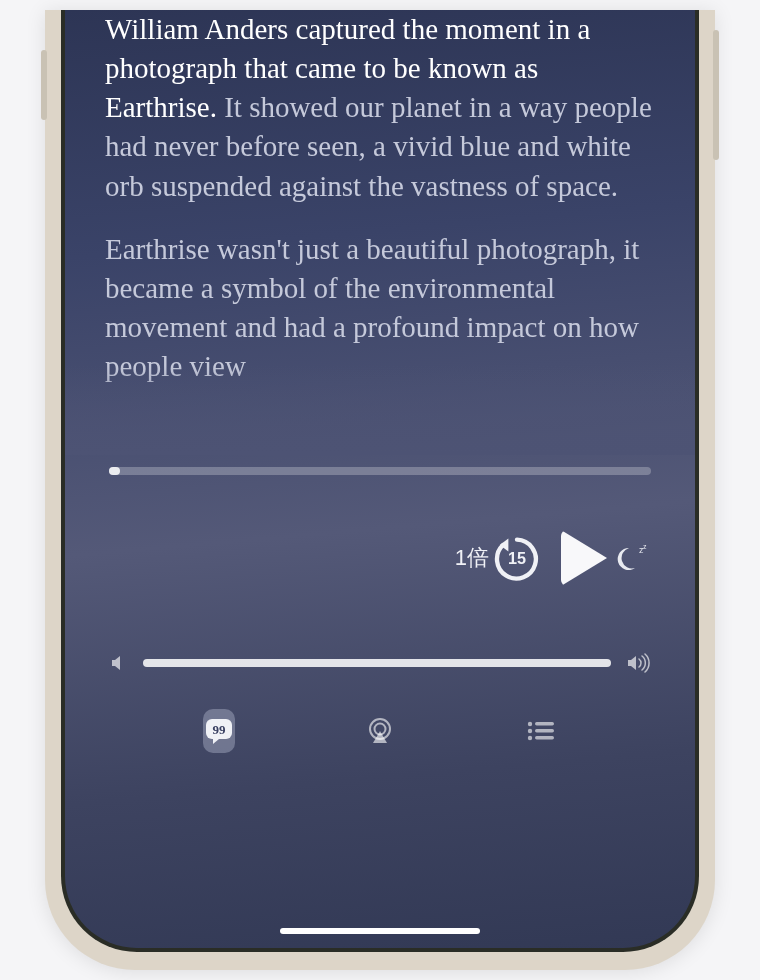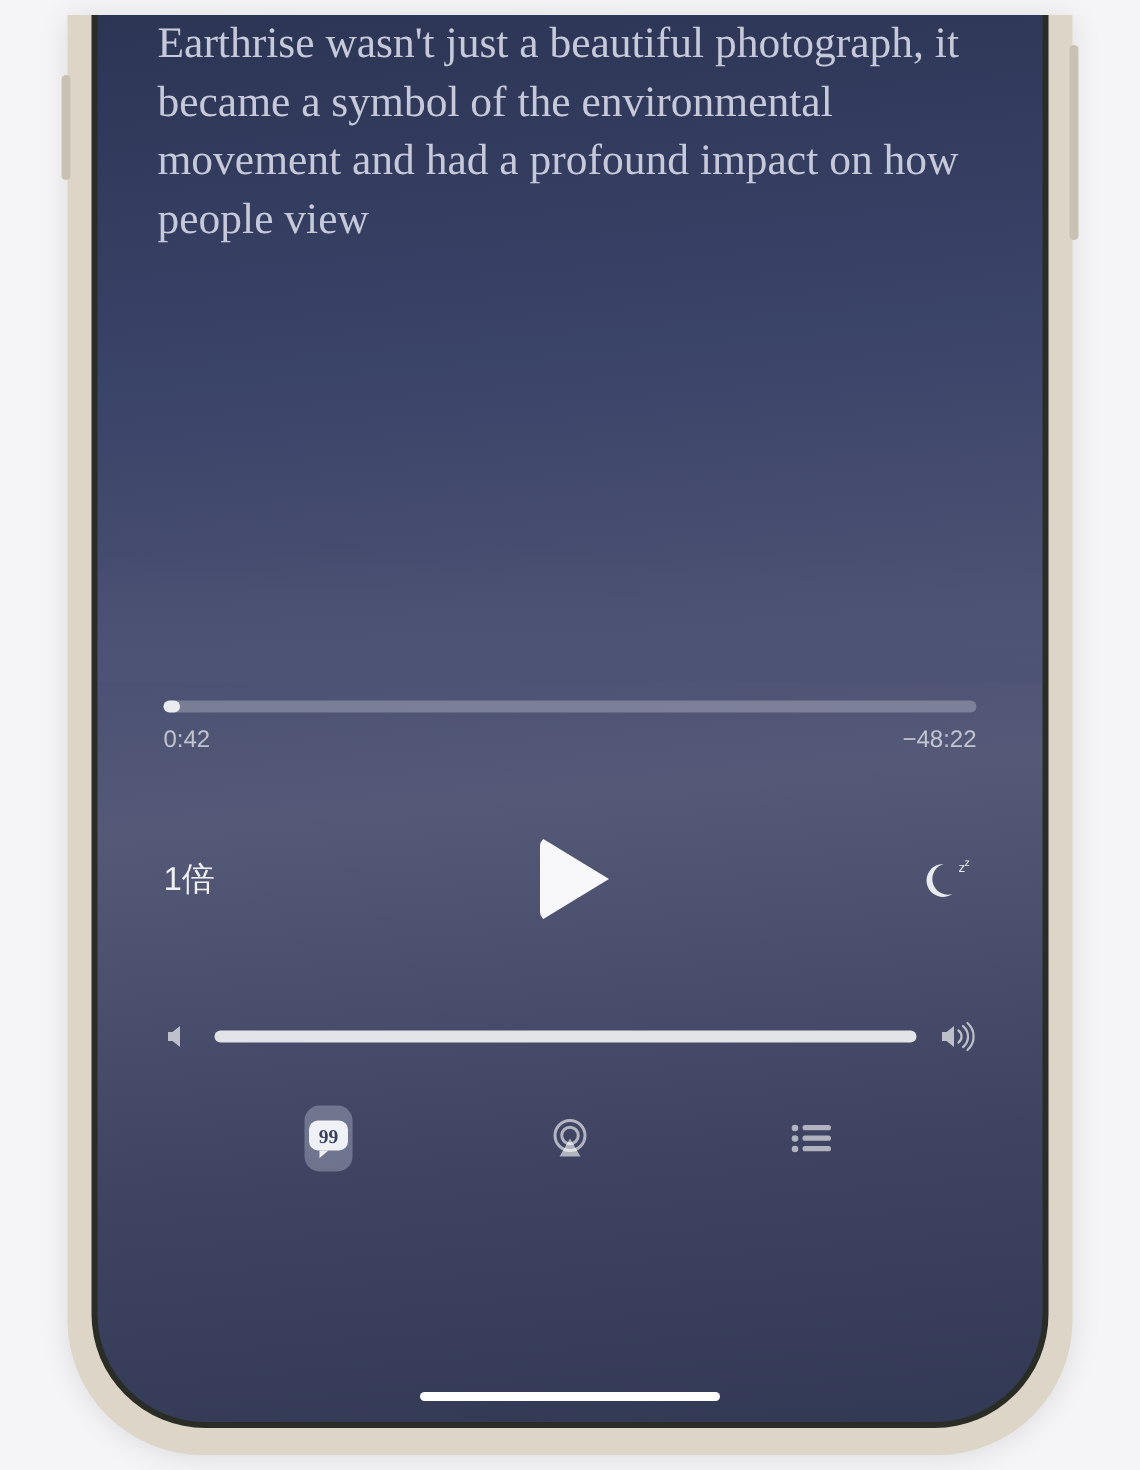--- a/index.html
+++ b/index.html
@@ -99,21 +99,21 @@
     justify-content: space-between;
     font-size: 16px;
     color: rgba(255,255,255,0.65);
     margin-top: 10px;
     font-variant-numeric: tabular-nums;
   }
 
   .transport {
     display: flex;
     align-items: center;
-    justify-content: space-between;
+    justify-content: flex-end;
     margin-top: 48px;
   }
   .speed-btn {
     color: #f0f1f6;
     font-size: 22px;
     font-weight: 500;
     cursor: pointer;
   }
   .skip-btn {
     width: 56px; height: 56px;
@@ -191,39 +191,45 @@
 </head>
 <body>
 
 <div class="phone-frame">
   <div class="side-button left-1"></div>
   <div class="side-button right-1"></div>
   <div class="inner-frame">
     <div class="screen">
 
       <div class="transcript">
+        <p>
+          <span class="highlight">William Anders captured the moment in a photograph that came to be known as Earthrise.</span><span> It showed our planet in a way people had never before seen, a vivid blue and white orb suspended against the vastness of space.</span>
+        </p>
         <p>Earthrise wasn't just a beautiful photograph, it became a symbol of the environmental movement and had a profound impact on how people view</p>
         <div class="fade-bottom"></div>
       </div>
 
       <div class="controls">
 
         <div class="progress-row">
           <div class="progress-track">
             <div class="progress-fill"></div>
           </div>
-          <div class="time-row">
-            <span>0:42</span>
-            <span>−48:22</span>
-          </div>
         </div>
 
         <div class="transport">
           <div class="speed-btn">1倍</div>
 
+          <div class="skip-btn">
+            <svg class="skip-svg" viewBox="0 0 50 50">
+              <path d="M25 8 A18 18 0 1 1 12 13" fill="none" stroke="#f0f1f6" stroke-width="4" stroke-linecap="round"></path>
+              <path d="M17 7 L9 13 L17 19 Z" fill="#f0f1f6"></path>
+              <text x="25" y="31" text-anchor="middle" font-size="15" font-weight="700" fill="#f0f1f6" font-family="-apple-system,sans-serif">15</text>
+            </svg>
+          </div>
 
           <div class="play-btn">
             <div class="play-tri"></div>
           </div>
 
 
           <div class="sleep-btn">
             <svg viewBox="0 0 36 36" width="36" height="36">
               <path d="M20 28 A11 11 0 1 1 14 8 A9 9 0 0 0 20 28 Z" fill="#e8eaf0"></path>
               <text x="24" y="13" font-size="9" fill="#e8eaf0" font-family="sans-serif">z</text>

